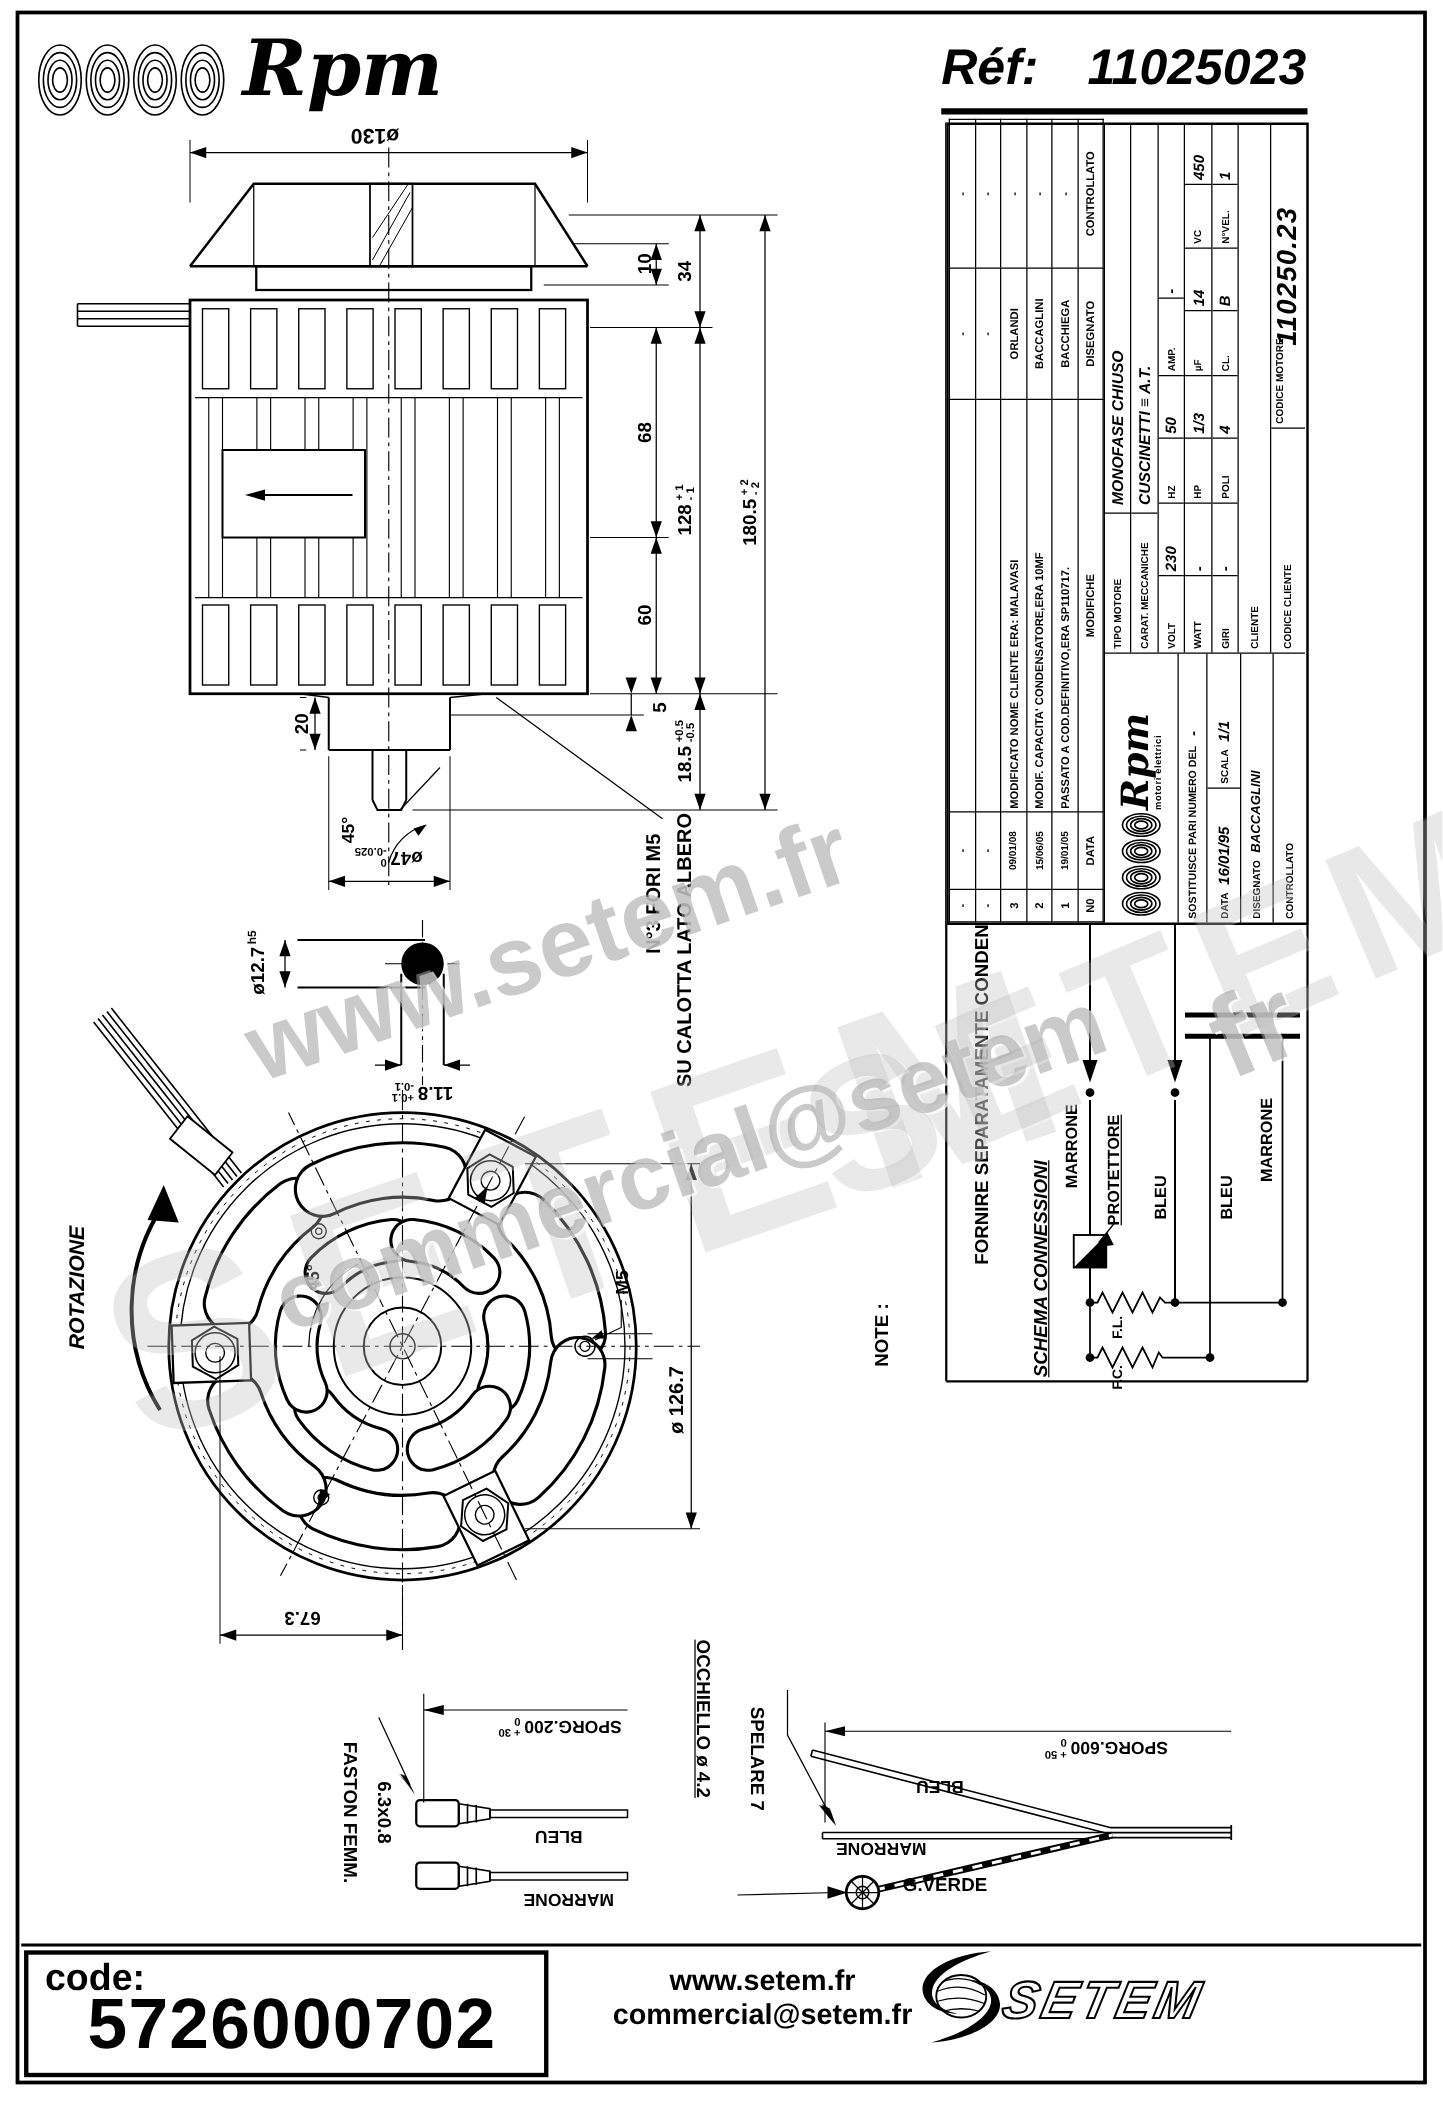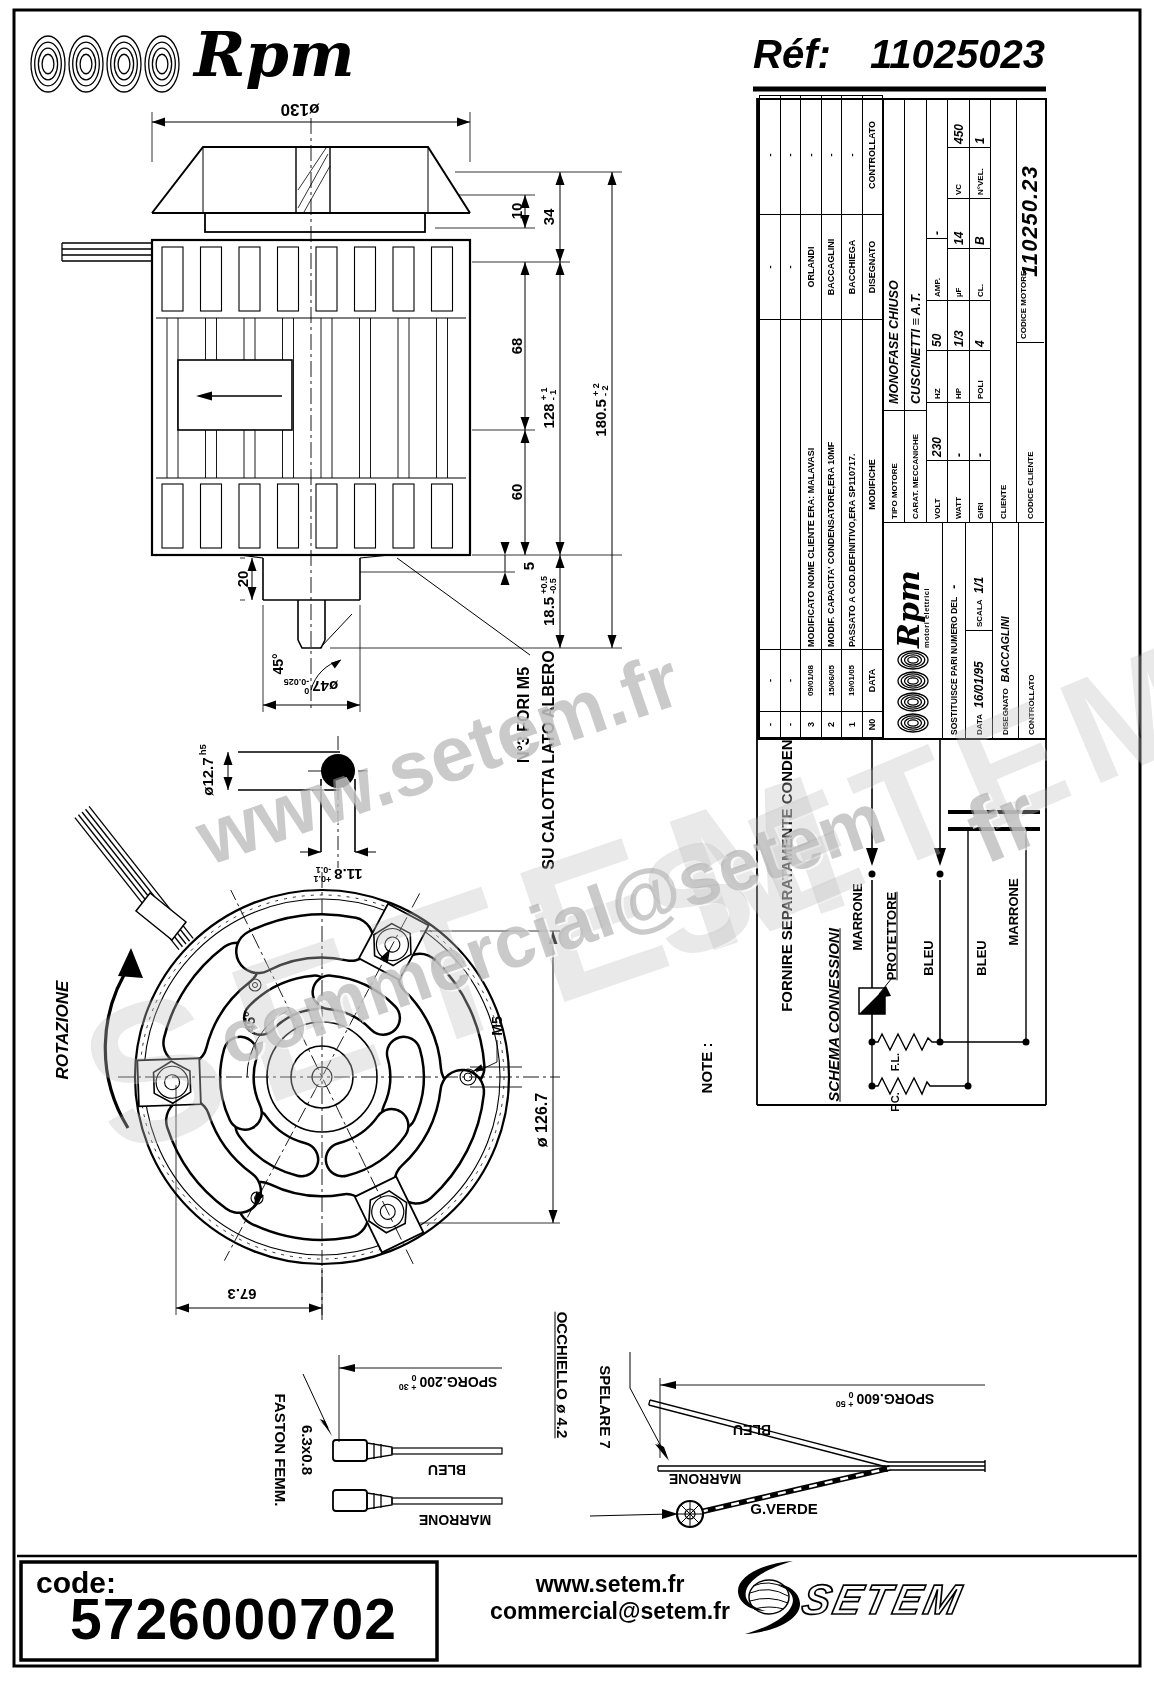--- a/index.html
+++ b/index.html
@@ -459,21 +459,21 @@
 
 <div class="l180 dim z2" style="left:885px;top:1399px;font-size:14px">
       <span>SPORG.600</span>
       <span class="tol">
         <span>+ 50</span>
         <span>0</span>
       </span>
     </div>
 <div class="l180 z2" style="left:752px;top:1430px;font-size:14px">BLEU</div>
 <div class="l180 z2" style="left:705px;top:1479px;font-size:14px">MARRONE</div>
-<div class="ln z2" style="left:784px;top:1508px;font-size:15px">G.VERDE</div>
+<div class="ln z2" style="left:756px;top:1508px;font-size:15px">G.VERDE</div>
 <div class="l90 u z2" style="left:562px;top:1375px;font-size:15px">OCCHIELLO ø 4.2</div>
 <div class="l90 z2" style="left:605px;top:1407px;font-size:15px">SPELARE 7</div>
 
 <div class="tb">
   <table class="rev">
     <colgroup>
           <col style="width:26px">
           <col style="width:62px">
           <col style="width:330px">
           <col style="width:105px">

